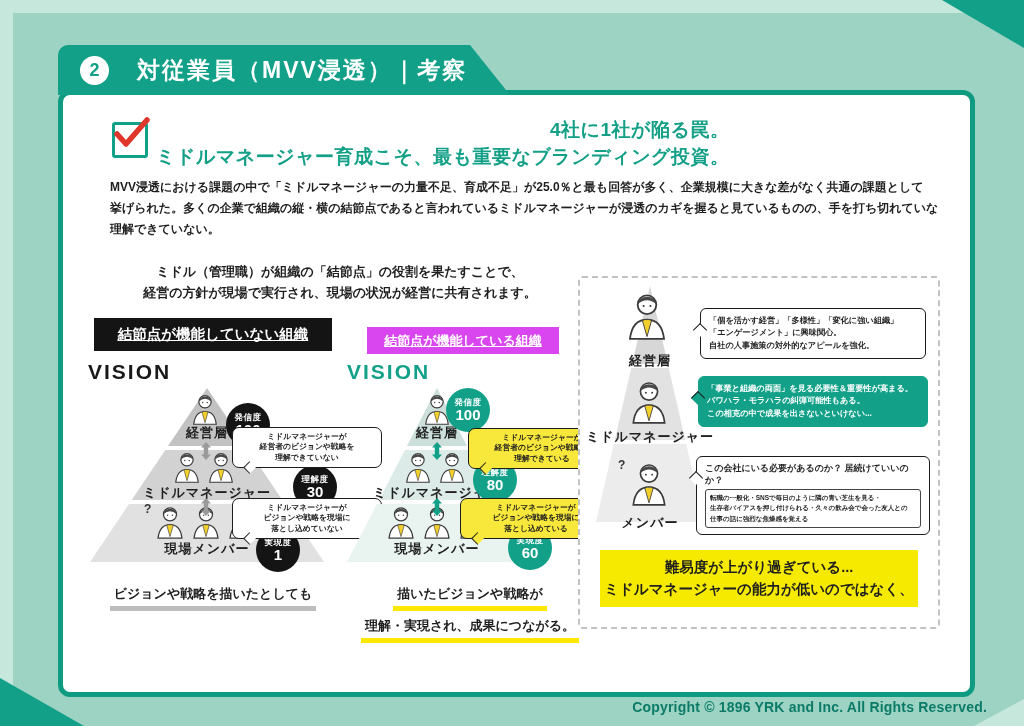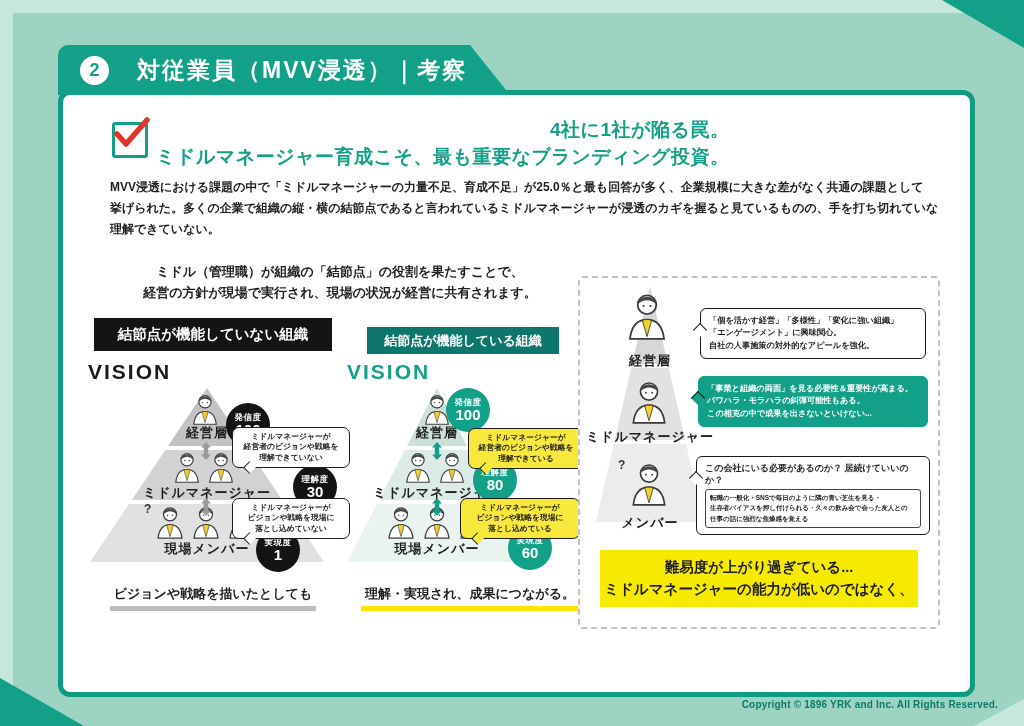--- a/index.html
+++ b/index.html
@@ -33,23 +33,23 @@
   
   #bodytext{left:110px;top:177px;z-index:4;font-size:12px;line-height:20.8px;color:#1f1f1f;white-space:nowrap;}
 
   
   #intro{left:120px;top:261px;width:440px;z-index:4;text-align:center;font-size:13px;line-height:21px;}
 
   
   .block{z-index:4;}
   #block-bad{left:88px;top:318px;width:255px;height:312px;}
   #block-good{left:345px;top:318px;width:255px;height:312px;}
-  .p-header{position:absolute;text-align:center;color:#fff;}
+  .p-header{position:absolute;text-align:center;color:#fff;text-decoration:underline;}
   #block-bad .p-header{left:6px;top:0;width:238px;height:33px;line-height:33px;font-size:14.5px;background:#141414;}
-  #block-good .p-header{left:22px;top:9px;width:192px;height:27px;line-height:27px;font-size:13px;background:#0f766e;}
+  #block-good .p-header{left:22px;top:9px;width:192px;height:27px;line-height:27px;font-size:13px;background:#d946ef;}
   .vision{position:absolute;top:42px;font-size:21px;letter-spacing:2px;}
   #block-bad .vision{left:0;width:238px;color:#191919;}
   #block-good .vision{left:2px;width:180px;color:#12A188;}
   .pyr{position:absolute;top:70px;display:flex;flex-direction:column;}
   #block-bad .pyr{left:2px;width:234px;height:174px;clip-path:polygon(50% 0,100% 100%,0 100%);}
   #block-good .pyr{left:2px;width:180px;height:174px;clip-path:polygon(50% 0,100% 100%,0 100%);}
   .pyr .b1{height:58px;}.pyr .b2{height:50px;margin-top:4px;}.pyr .b3{height:58px;margin-top:4px;}
   #block-bad .b1{background:#C2C2C2;}#block-bad .b2{background:#D2D2D2;}#block-bad .b3{background:#E1E1E1;}
   #block-good .b1{background:#CCDFDA;}#block-good .b2{background:#DCEBE7;}#block-good .b3{background:#E9F3F0;}
   .plv{position:absolute;text-align:center;font-size:13px;letter-spacing:1px;}
@@ -64,21 +64,21 @@
 
   .varrow{position:absolute;}
 
   .badge{position:absolute;width:44px;height:44px;border-radius:50%;color:#fff;text-align:center;
          display:flex;flex-direction:column;justify-content:center;z-index:5;}
   .badge .b-label{font-size:8.5px;line-height:9px;letter-spacing:.5px;}
   .badge .b-value{font-size:15px;line-height:16px;}
   .badge.black{background:#141414;}.badge.teal{background:#12A188;}
 
   .sbubble{position:absolute;background:#fff;border:1.5px solid #1c1c1c;border-radius:7px;
-           font-size:7.8px;line-height:1.32;text-align:center;padding:4px 3px;z-index:6;}
+           font-size:7.8px;line-height:1.32;text-align:center;padding:4px 19px;z-index:6;}
   .sbubble.yellow{background:#F8E83B;}
   .sbubble::after{content:"";position:absolute;width:8px;height:8px;background:inherit;
            border-left:1.5px solid #1c1c1c;border-bottom:1.5px solid #1c1c1c;
            transform:rotate(45deg);left:12px;bottom:-5.5px;}
   #block-bad .bb1{left:144px;top:109px;width:110px;}
   #block-bad .bb2{left:144px;top:180px;width:110px;}
   #block-good .bb1{left:123px;top:110px;width:108px;}
   #block-good .bb2{left:115px;top:180px;width:112px;}
   #block-bad .bd1{left:138px;top:85px;}
   #block-bad .bd2{left:205px;top:147px;}
@@ -110,21 +110,21 @@
            transform:rotate(45deg);left:-6px;top:16px;}
   #panel .pb1{left:120px;top:30px;width:208px;}
   #panel .pb2{left:118px;top:98px;width:212px;background:#12A188;border-color:#12A188;color:#fff;}
   #panel .pb3{left:116px;top:178px;width:216px;}
   #panel .pb3 .ptitle{font-size:9px;line-height:1.3;}
   #panel .pb3 .pnote{border:1.2px solid #444;border-radius:3px;margin-top:3px;padding:3px 4px;
                      font-size:6.5px;line-height:1.55;}
   #conclusion{position:absolute;left:20px;top:272px;width:318px;background:#F6EB00;text-align:center;
               font-size:14.5px;line-height:1.55;padding:6px 0;}
 
-  #copyright{right:26px;top:699px;z-index:2;font-size:10px;color:#0B7B67;letter-spacing:.2px;}
+  #copyright{right:37px;top:699px;z-index:2;font-size:14px;color:#0B7B67;letter-spacing:.2px;}
 </style>
 </head>
 <body>
 
 <svg width="0" height="0" style="position:absolute">
   <symbol id="psn" viewBox="0 0 40 44">
     <path d="M5 43 Q7 26 20 26 Q33 26 35 43 Z" fill="#ffffff" stroke="#3b3b3b" stroke-width="1.6"></path>
     <path d="M16 27 L20 41 L24 27 L22 26 H18 Z" fill="#F1D02C" stroke="#3b3b3b" stroke-width="0.8"></path>
     <circle cx="20" cy="13" r="8.2" fill="#ffffff" stroke="#3b3b3b" stroke-width="1.6"></circle>
     <path d="M11.8 12.5 a8.2 6.5 0 0 1 16.4 0 q-4 -3.5 -8.2 -3.5 q-4.2 0 -8.2 3.5 Z" fill="#474747"></path>
@@ -288,20 +288,21 @@
       <div>ミドルマネージャーが</div>
       <div>経営者のビジョンや戦略を</div>
       <div>理解できている</div>
     </div>
     <div class="sbubble yellow bb2">
       <div>ミドルマネージャーが</div>
       <div>ビジョンや戦略を現場に</div>
       <div>落とし込めている</div>
     </div>
     <div class="cap">
+      <span>描いたビジョンや戦略が</span>
       <span>理解・実現され、成果につながる。</span>
     </div>
   </div>
 
   <div class="abs" id="panel">
     <div class="sil">
       <div class="s1"></div>
       <div class="s2"></div>
       <div class="s3"></div>
     </div>

